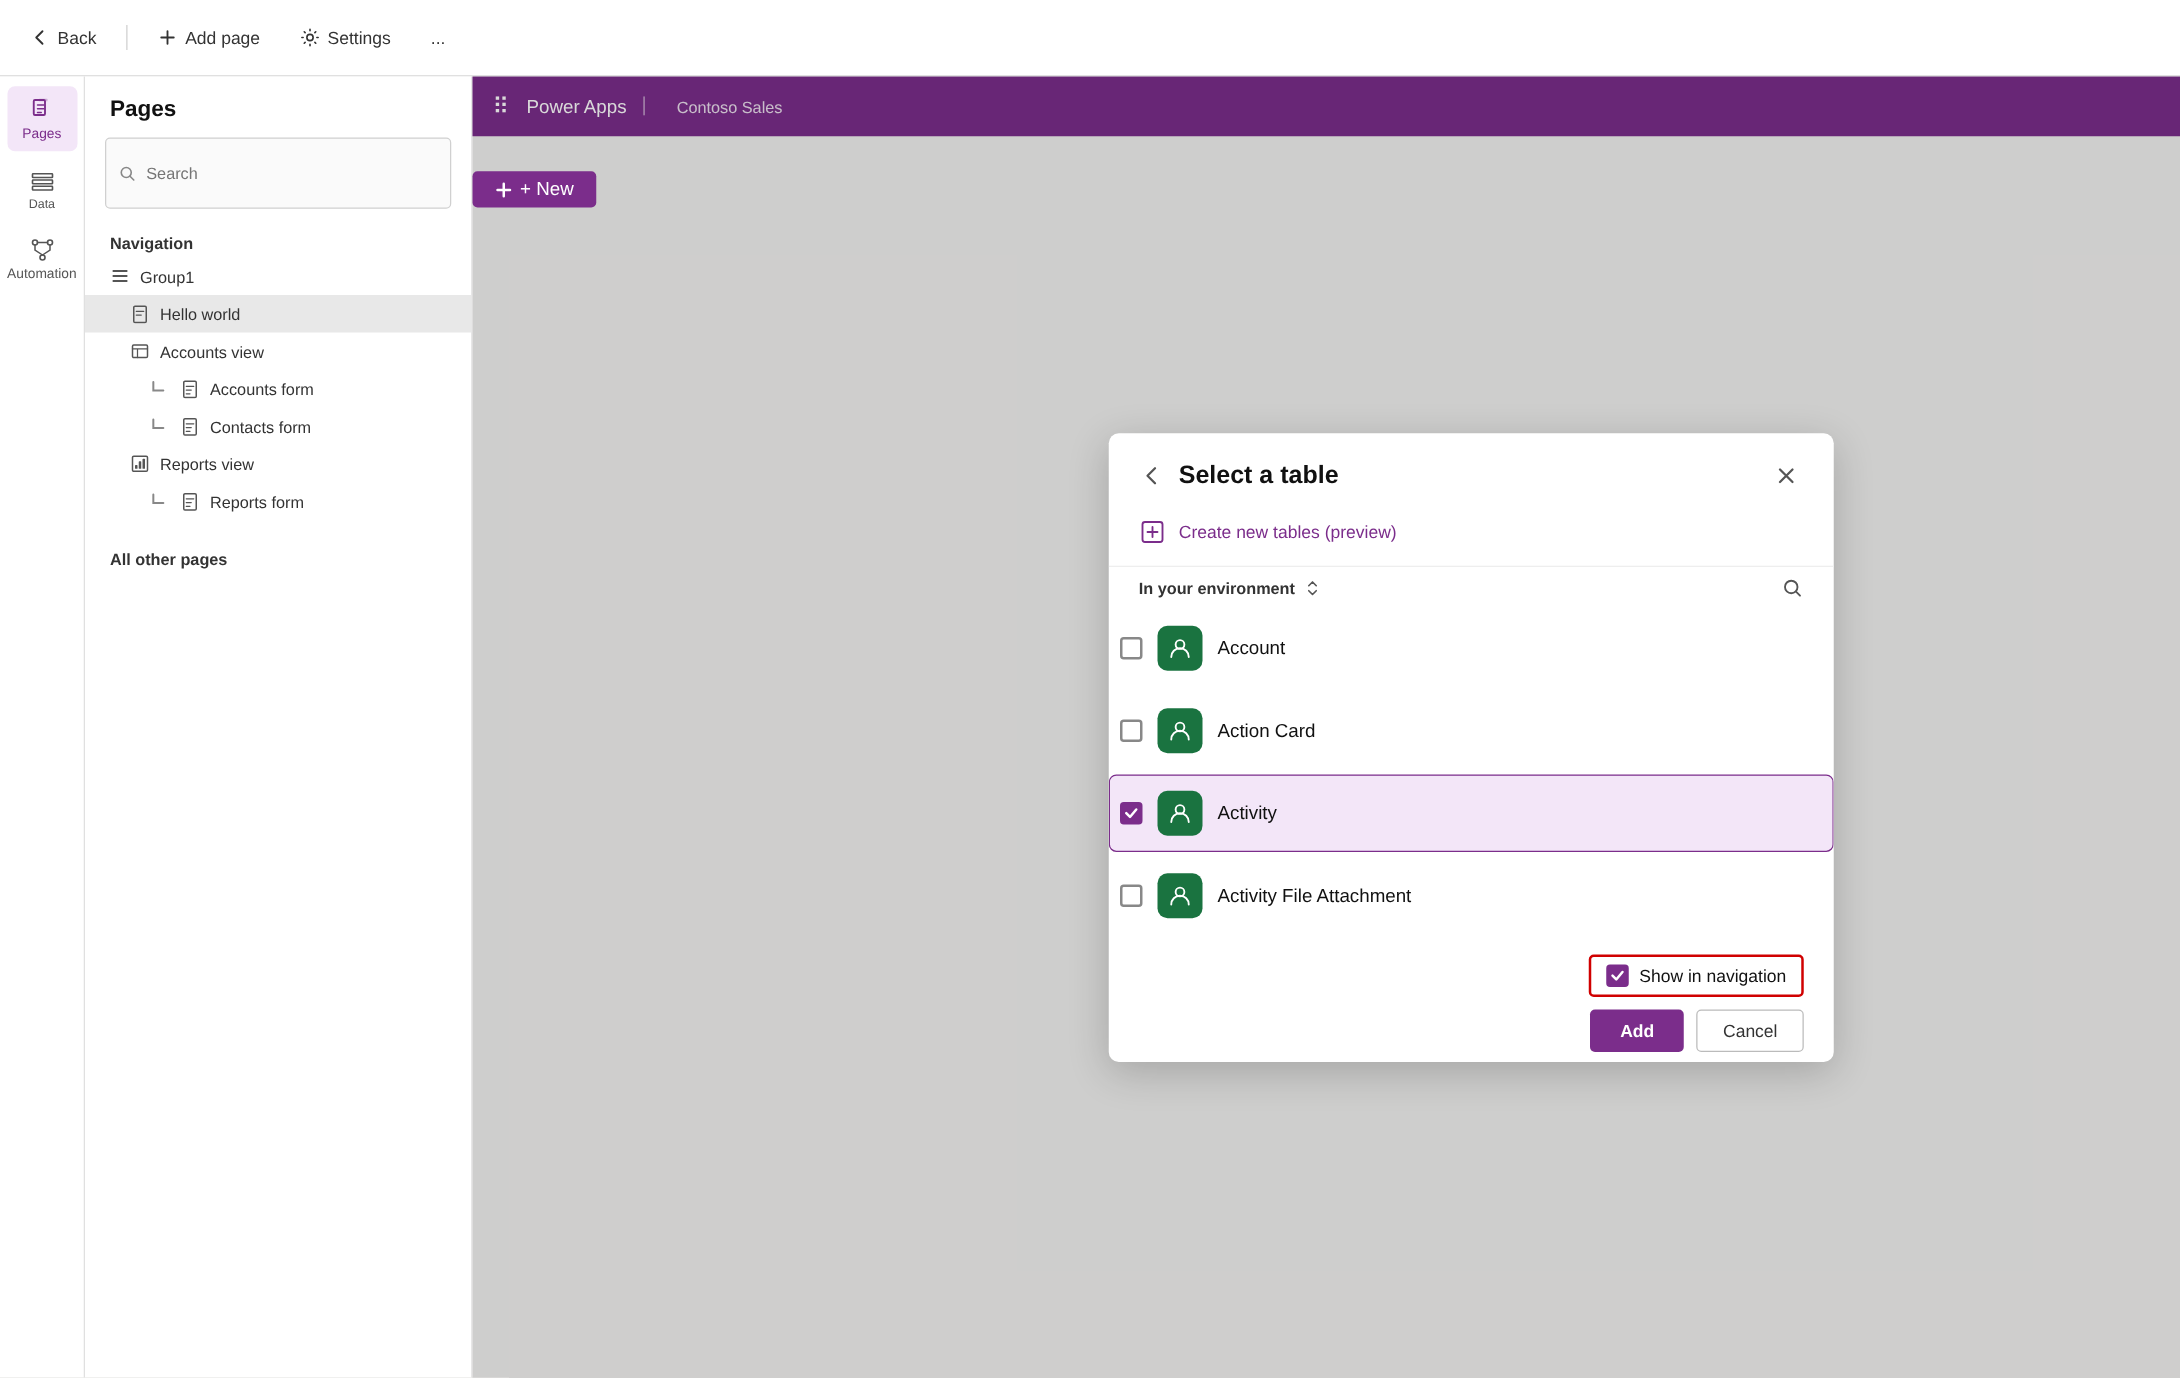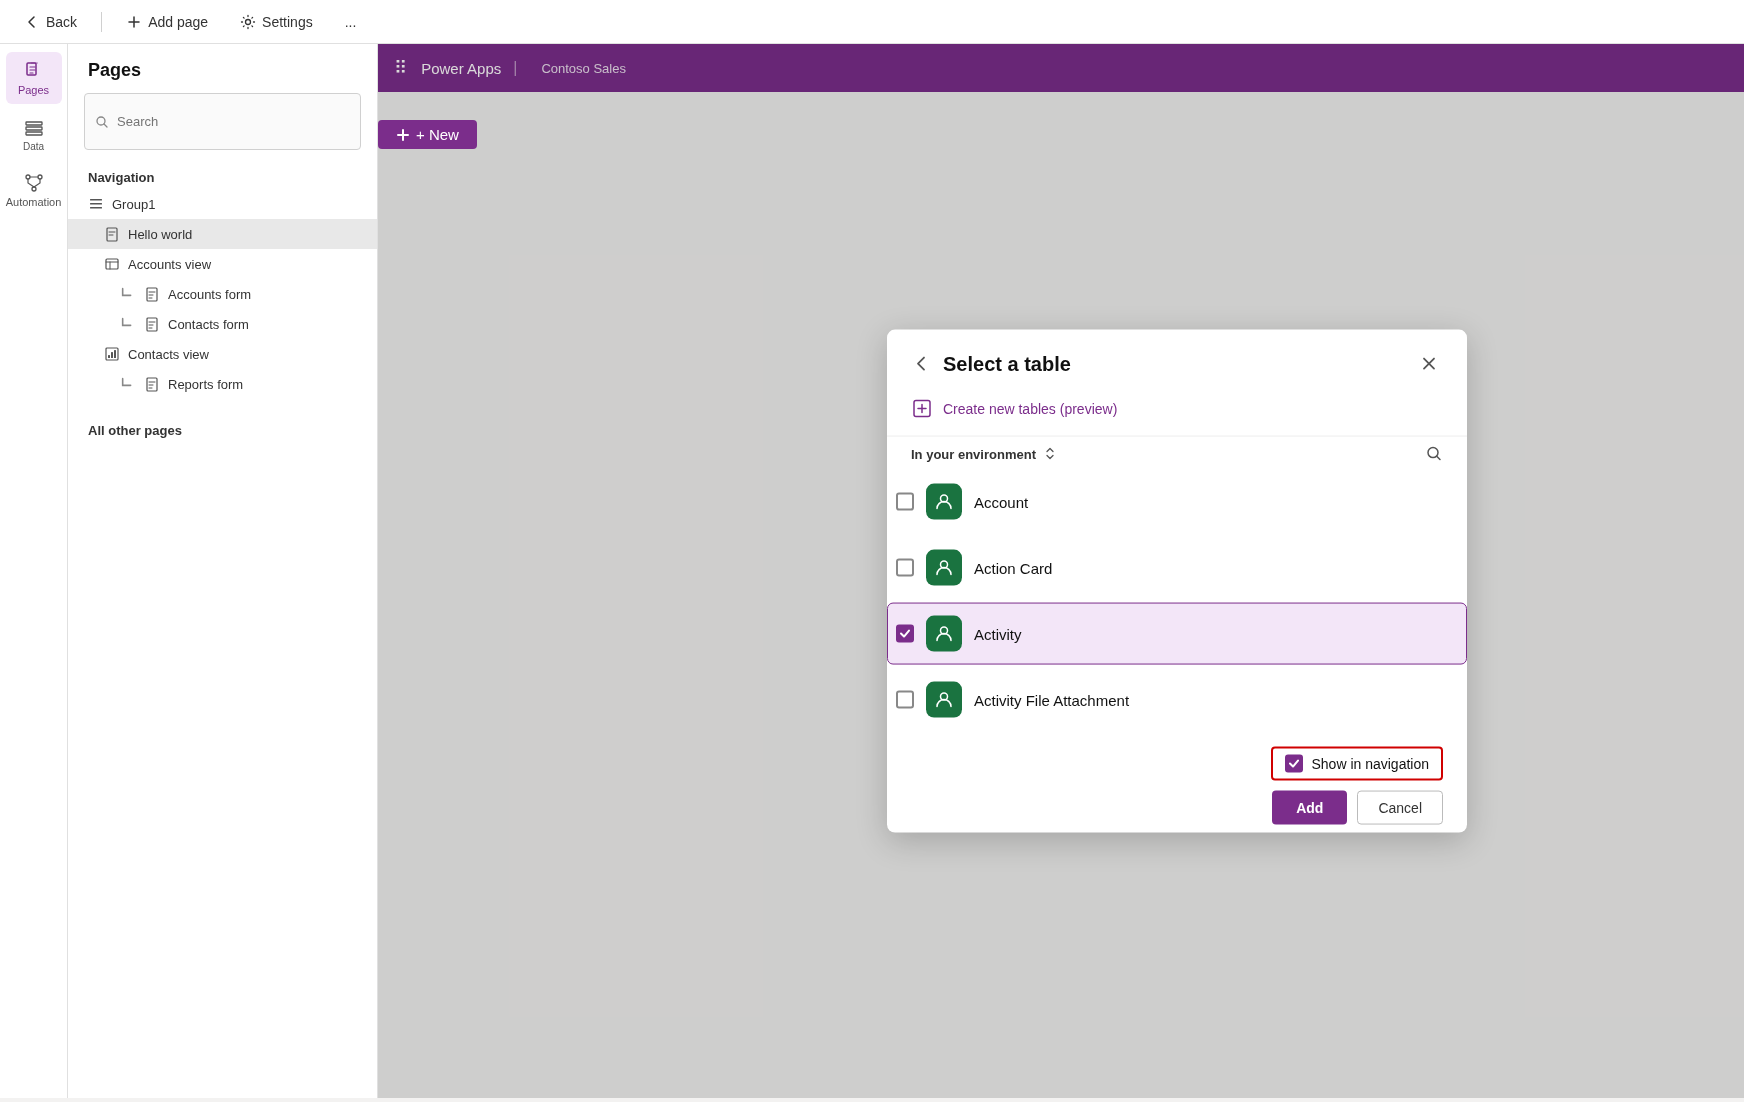--- a/index.html
+++ b/index.html
@@ -2,21 +2,21 @@
 <html><head>
   <meta charset="utf-8">
   <style>
     * { box-sizing: border-box; margin: 0; padding: 0; }
     body { font-family: 'Segoe UI', sans-serif; background: #f3f2f1; width: 1744px; height: 1102px; overflow: hidden; position: relative; }
 
     
     .top-bar {
       display: flex;
       align-items: center;
-      height: 44px;
+      height: 61px;
       background: #fff;
       border-bottom: 1px solid #e0e0e0;
       padding: 0 16px;
       gap: 16px;
       position: relative;
       z-index: 10;
     }
     .top-bar-btn {
       display: flex; align-items: center; gap: 6px;
       background: none; border: none; cursor: pointer;
@@ -352,21 +352,21 @@
       <span>Contacts form</span>
     </div>
 
     <div class="nav-item nav-item-indent">
       <svg width="16" height="16" viewBox="0 0 16 16" fill="none">
         <rect x="2" y="2" width="12" height="12" rx="1" stroke="#555" stroke-width="1.2"></rect>
         <rect x="4" y="9" width="2" height="3" fill="#555" rx="0.5"></rect>
         <rect x="7" y="6" width="2" height="6" fill="#555" rx="0.5"></rect>
         <rect x="10" y="4" width="2" height="8" fill="#555" rx="0.5"></rect>
       </svg>
-      <span>Contacts view</span>
+      <span>Reports view</span>
     </div>
 
     <div class="nav-item nav-item-indent2">
       <svg width="12" height="12" viewBox="0 0 12 12" fill="none">
         <path d="M2 2v5h6" stroke="#888" stroke-width="1.2" stroke-linecap="round"></path>
       </svg>
       <svg width="16" height="16" viewBox="0 0 16 16" fill="none">
         <rect x="3" y="2" width="10" height="13" rx="1" stroke="#555" stroke-width="1.2"></rect>
         <path d="M5 6h6M5 9h4M5 12h3" stroke="#555" stroke-width="1" stroke-linecap="round"></path>
       </svg>

